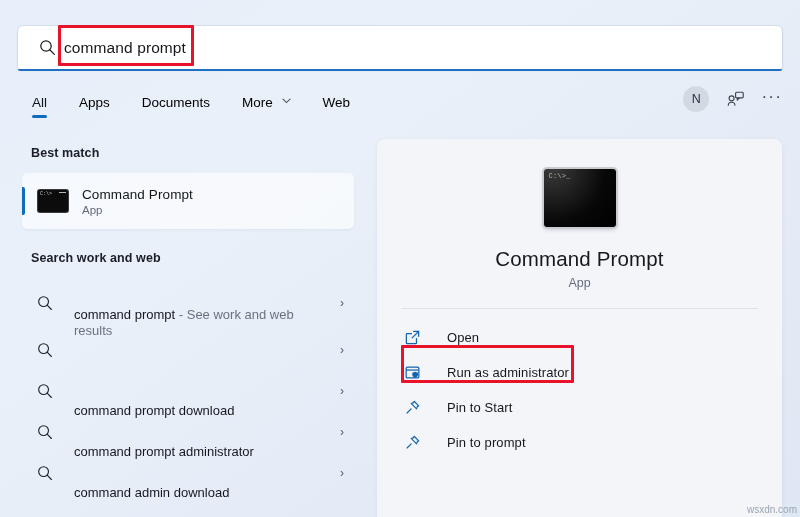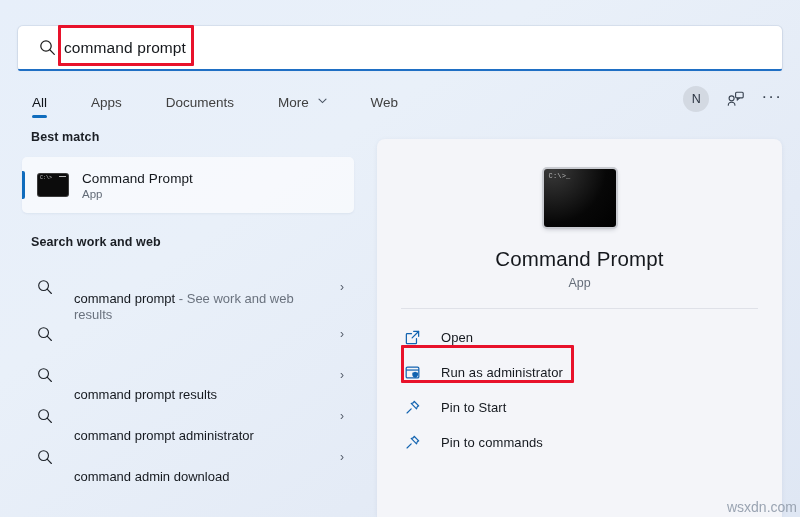--- a/index.html
+++ b/index.html
@@ -61,26 +61,26 @@
     letter-spacing: .1px;
   }
 
   
   #tabs {
     position: absolute;
     left: 29px;
     top: 92px;
     display: flex;
     align-items: flex-start;
-    gap: 12px;
+    gap: 0px;
   }
   .tab {
     position: relative;
     font-size: 13.5px;
-    color: #404040;
+    color: #000000;
     padding: 3px 16px 10px 16px;
     cursor: default;
     white-space: nowrap;
   }
   .tab:first-child { padding-left: 3px; }
   .tab.active { color: #10141a; }
   .tab.active::after {
     content: "";
     position: absolute;
     left: 3px;
@@ -139,20 +139,21 @@
     width: 372px;
     bottom: 0;
   }
 
   .section-label {
     font-size: 12.5px;
     font-weight: bold;
     color: #1b1f25;
     margin-left: 31px;
     letter-spacing: .1px;
+    margin-top: 16px;
   }
 
   
   #best-match-card {
     position: relative;
     margin: 13px 18px 0 22px;
     height: 56px;
     border-radius: 5px;
     background: rgba(255,255,255,.62);
     box-shadow: 0 1px 2px rgba(90,110,140,.09);
@@ -304,40 +305,40 @@
     display: flex;
     align-items: center;
     justify-content: center;
     flex: none;
     margin-left: 8px;
     color: #1263b0;
   }
   .action-label {
     font-size: 13px;
     color: #15191f;
-    margin-left: 14px;
+    margin-left: 20px;
     letter-spacing: .1px;
   }
 
   
   .annot {
     position: absolute;
     border: 3px solid #e8122b;
     border-radius: 1px;
     pointer-events: none;
     z-index: 40;
   }
   #annot-search { left: 58px; top: 25px; width: 136px; height: 41px; }
   #annot-open   { left: 401px; top: 345px; width: 173px; height: 38px; }
 
   #watermark {
     position: absolute;
     right: 3px;
     bottom: 2px;
-    font-size: 14px;
+    font-size: 10px;
     color: #9aa4b2;
     z-index: 50;
   }
 </style>
 </head>
 <body>
 
 <div id="search-bar">
   <span class="search-icon">
     <svg width="17" height="17" viewBox="0 0 17 17" fill="none">
@@ -427,21 +428,21 @@
       <span class="row-chevron">›</span>
     </div>
 
     <div class="result-row">
       <span class="row-icon">
         <svg width="16" height="16" viewBox="0 0 17 17" fill="none">
           <circle cx="7" cy="7" r="5.2" stroke="currentColor" stroke-width="1.2"></circle>
           <line x1="10.8" y1="10.8" x2="15.3" y2="15.4" stroke="currentColor" stroke-width="1.2" stroke-linecap="round"></line>
         </svg>
       </span>
-      <span class="row-label">command prompt results</span>
+      <span class="row-label">command prompt download</span>
       <span class="row-chevron">›</span>
     </div>
 
     <div class="result-row">
       <span class="row-icon">
         <svg width="16" height="16" viewBox="0 0 17 17" fill="none">
           <circle cx="7" cy="7" r="5.2" stroke="currentColor" stroke-width="1.2"></circle>
           <line x1="10.8" y1="10.8" x2="15.3" y2="15.4" stroke="currentColor" stroke-width="1.2" stroke-linecap="round"></line>
         </svg>
       </span>
@@ -508,21 +509,21 @@
       <span class="action-label">Pin to Start</span>
     </div>
 
     <div class="action-row">
       <span class="action-icon">
         <svg width="17" height="17" viewBox="0 0 18 18" fill="none">
           <path d="M10.7 2.4l4.9 4.9-1.4.5-.9 2.6-5.7-5.7 2.6-.9 .5-1.4z" stroke="currentColor" stroke-width="1.25" stroke-linejoin="round" fill="none"></path>
           <line x1="7.6" y1="10.4" x2="3.2" y2="14.8" stroke="currentColor" stroke-width="1.25" stroke-linecap="round"></line>
         </svg>
       </span>
-      <span class="action-label">Pin to commands</span>
+      <span class="action-label">Pin to prompt</span>
     </div>
 
   </div>
 </div>
 
 <div class="annot" id="annot-search"></div>
 <div class="annot" id="annot-open"></div>
 
 <div id="watermark">wsxdn.com</div>
 

